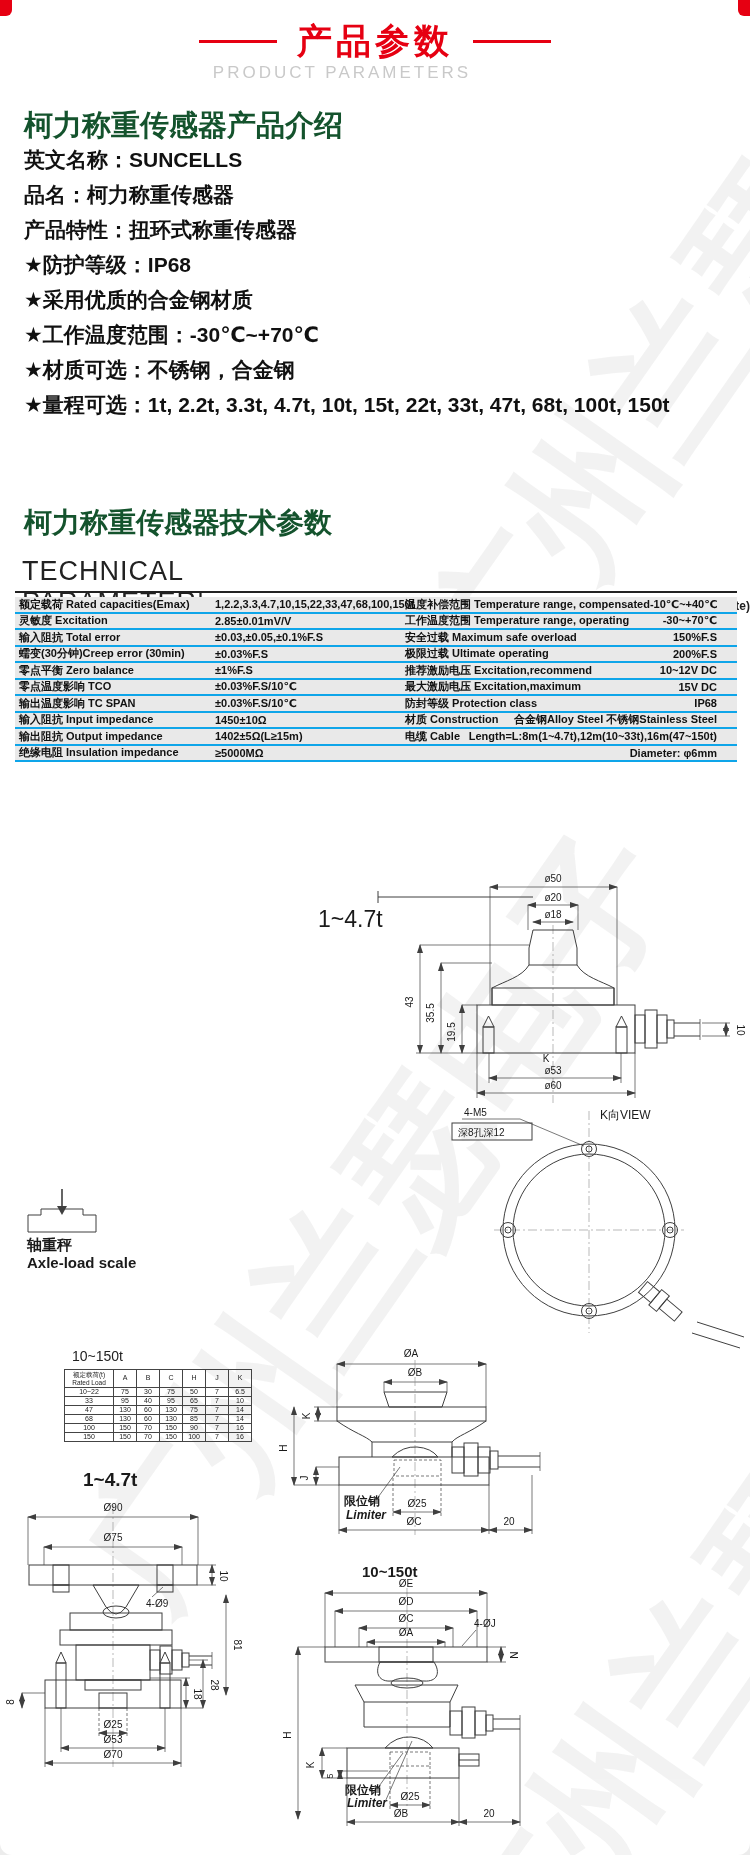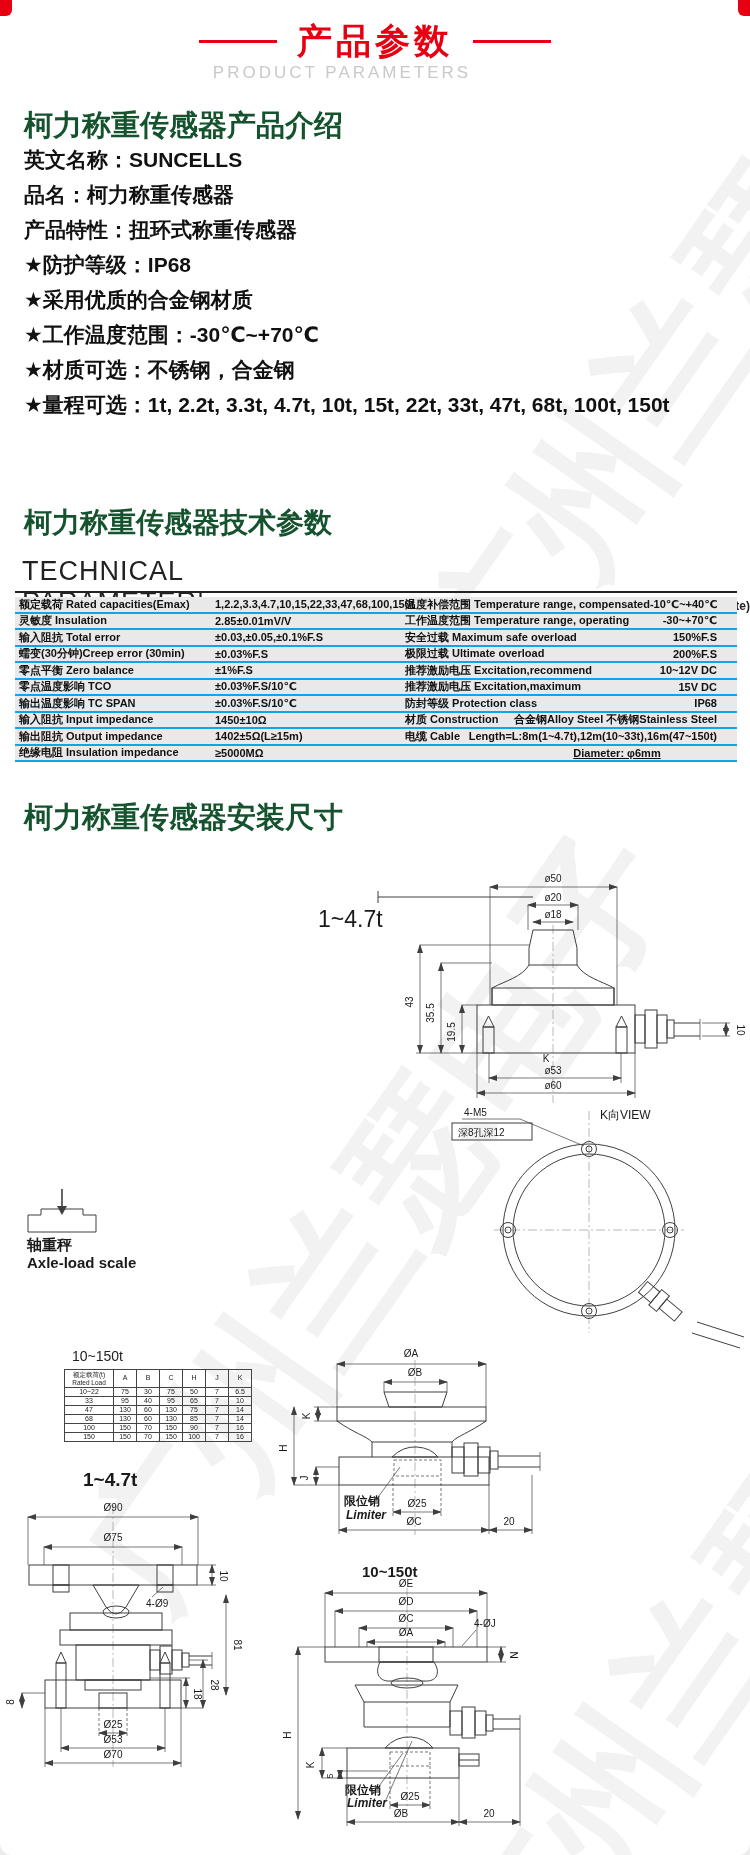--- a/index.html
+++ b/index.html
@@ -25,21 +25,21 @@
   .tp{font-size:27px;color:#222;letter-spacing:1px;}
   .wire{font-size:12px;font-weight:700;color:#222;margin-left:8px;padding-bottom:3px;white-space:nowrap;}
   .tt-underline{position:absolute;left:15px;top:591px;width:722px;height:2px;background:#222;}
   .ttable{position:absolute;left:15px;top:597px;width:722px;}
   .trow{display:flex;align-items:center;height:16.5px;background:#e9e9e9;
         border-bottom:2px solid #0ea5e9;box-sizing:border-box;font-size:11px;font-weight:700;color:#111;}
   .tll{flex:none;width:196px;padding-left:4px;white-space:nowrap;}
   .tlv{flex:none;width:190px;white-space:nowrap;}
   .trl{flex:none;white-space:nowrap;}
   .trv{flex:1;display:flex;justify-content:flex-end;padding-right:20px;white-space:nowrap;}
-  .trow:last-child .trv{justify-content:center;padding-left:112px;text-decoration:underline;}
+  .trow:last-child .trv{justify-content:flex-end;padding-left:112px;}
   .inst-h{top:798px;}
   .stw{position:absolute;left:64px;top:1348px;}
   .st-title{font-size:14px;color:#222;margin:0 0 5px 8px;}
   table.st{border-collapse:collapse;}
   table.st th,table.st td{border:1px solid #444;font-size:7px;font-weight:400;color:#222;
         text-align:center;padding:0;line-height:1.15;}
   table.st th{height:17px;width:22px;}
   table.st th.st0{width:48px;font-size:6.5px;}
   table.st td{height:8px;}
   svg.install{position:absolute;left:0;top:855px;}
@@ -97,55 +97,55 @@
   <div class="ttable">
     <div class="trow">
       <span class="tll">额定载荷 Rated capacities(Emax)</span>
       <span class="tlv">1,2.2,3.3,4.7,10,15,22,33,47,68,100,150t</span>
       <span class="trl">温度补偿范围 Temperature range, compensated</span>
       <span class="trv">
           <span>-10℃~+40℃</span>
         </span>
     </div>
     <div class="trow">
-      <span class="tll">灵敏度 Insulation</span>
+      <span class="tll">灵敏度 Excitation</span>
       <span class="tlv">2.85±0.01mV/V</span>
       <span class="trl">工作温度范围 Temperature range, operating</span>
       <span class="trv">
           <span>-30~+70℃</span>
         </span>
     </div>
     <div class="trow">
       <span class="tll">输入阻抗 Total error</span>
       <span class="tlv">±0.03,±0.05,±0.1%F.S</span>
       <span class="trl">安全过载 Maximum safe overload</span>
       <span class="trv">
           <span>150%F.S</span>
         </span>
     </div>
     <div class="trow">
       <span class="tll">蠕变(30分钟)Creep error (30min)</span>
       <span class="tlv">±0.03%F.S</span>
-      <span class="trl">极限过载 Ultimate overload</span>
+      <span class="trl">极限过载 Ultimate operating</span>
       <span class="trv">
           <span>200%F.S</span>
         </span>
     </div>
     <div class="trow">
       <span class="tll">零点平衡 Zero balance</span>
       <span class="tlv">±1%F.S</span>
       <span class="trl">推荐激励电压 Excitation,recommend</span>
       <span class="trv">
           <span>10~12V DC</span>
         </span>
     </div>
     <div class="trow">
       <span class="tll">零点温度影响 TCO</span>
       <span class="tlv">±0.03%F.S/10℃</span>
-      <span class="trl">推荐激励电压 Excitation,maximum</span>
+      <span class="trl">最大激励电压 Excitation,maximum</span>
       <span class="trv">
           <span>15V DC</span>
         </span>
     </div>
     <div class="trow">
       <span class="tll">输出温度影响 TC SPAN</span>
       <span class="tlv">±0.03%F.S/10℃</span>
       <span class="trl">防封等级 Protection class</span>
       <span class="trv">
           <span>IP68</span>
@@ -170,21 +170,20 @@
     <div class="trow">
       <span class="tll">绝缘电阻 Insulation impedance</span>
       <span class="tlv">≥5000MΩ</span>
       <span class="trl"></span>
       <span class="trv">
           <span>Diameter: φ6mm</span>
         </span>
     </div>
   </div>
 
-  <h2 class="h2 inst-h">柯力称重传感器安装尺寸</h2>
 
   <div class="stw">
     <div class="st-title">10~150t</div>
     <table class="st">
       <tbody>
           <tr>
         <th class="st0"><span>额定载荷(t)</span><br><span>Rated Load</span></th>
         <th>A</th>
         <th>B</th>
         <th>C</th>

